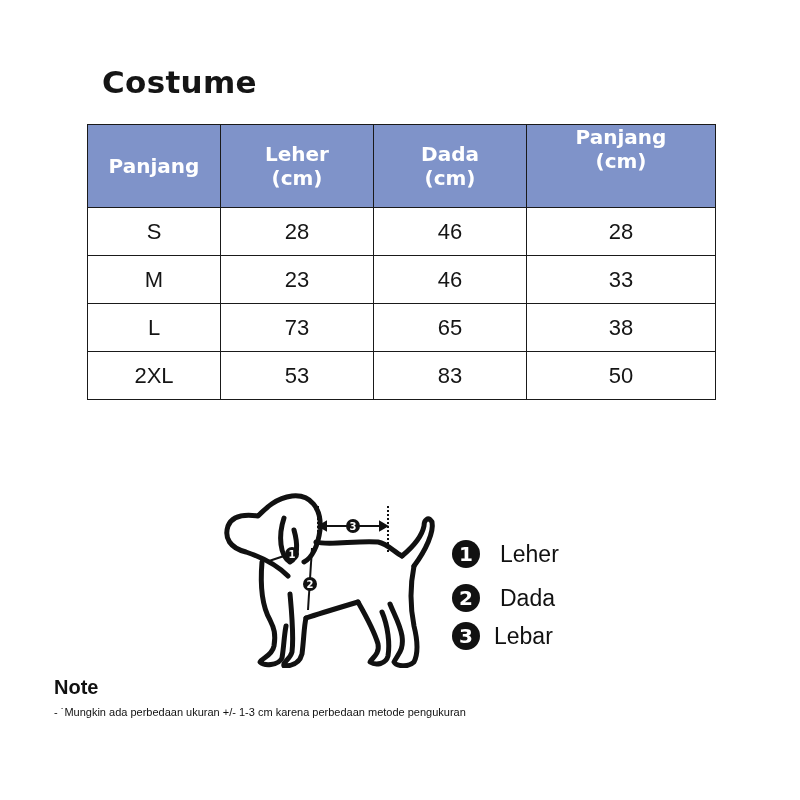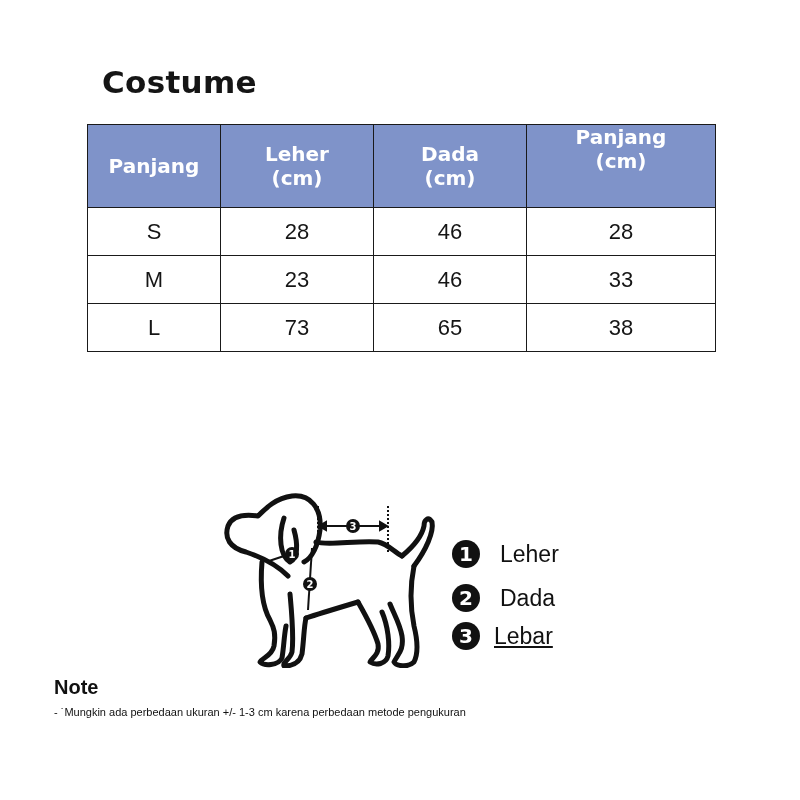--- a/index.html
+++ b/index.html
@@ -70,20 +70,26 @@
       <td>23</td>
       <td>46</td>
       <td>33</td>
     </tr>
     <tr>
       <td>L</td>
       <td>73</td>
       <td>65</td>
       <td>38</td>
     </tr>
+    <tr>
+      <td>2XL</td>
+      <td>53</td>
+      <td>83</td>
+      <td>50</td>
+    </tr>
   </tbody>
 </table>
 
 <svg class="dog" viewBox="0 0 220 182" xmlns="http://www.w3.org/2000/svg">
   <g fill="none" stroke="#111" stroke-width="5" stroke-linecap="round" stroke-linejoin="round">
 
     <path d="M70 90 C60 80 46 72 28 66 C12 62 6 52 10 40 C14 30 26 28 40 30 C48 22 58 12 74 10 C92 8 104 22 102 44 C100 60 94 72 86 76"></path>
 
     <path d="M66 32 C60 50 62 70 72 76 C80 72 80 58 76 44"></path>
 
@@ -125,18 +131,18 @@
   <div class="legend-item" style="top: 0;">
     <span class="legend-num">1</span>
     <span class="legend-label">Leher</span>
   </div>
   <div class="legend-item" style="top: 44px;">
     <span class="legend-num">2</span>
     <span class="legend-label">Dada</span>
   </div>
   <div class="legend-item" style="top: 82px;">
     <span class="legend-num">3</span>
-    <span class="legend-label" style="margin-left: 14px; text-decoration: underline;">Lebar</span>
+    <span class="legend-label" style="margin-left: 14px;">Lebar</span>
   </div>
 </div>
 
 <div class="note-title">Note</div>
 <div class="note-text">- ˙Mungkin ada perbedaan ukuran +/- 1-3 cm karena perbedaan metode pengukuran</div>
 
 </body></html>

